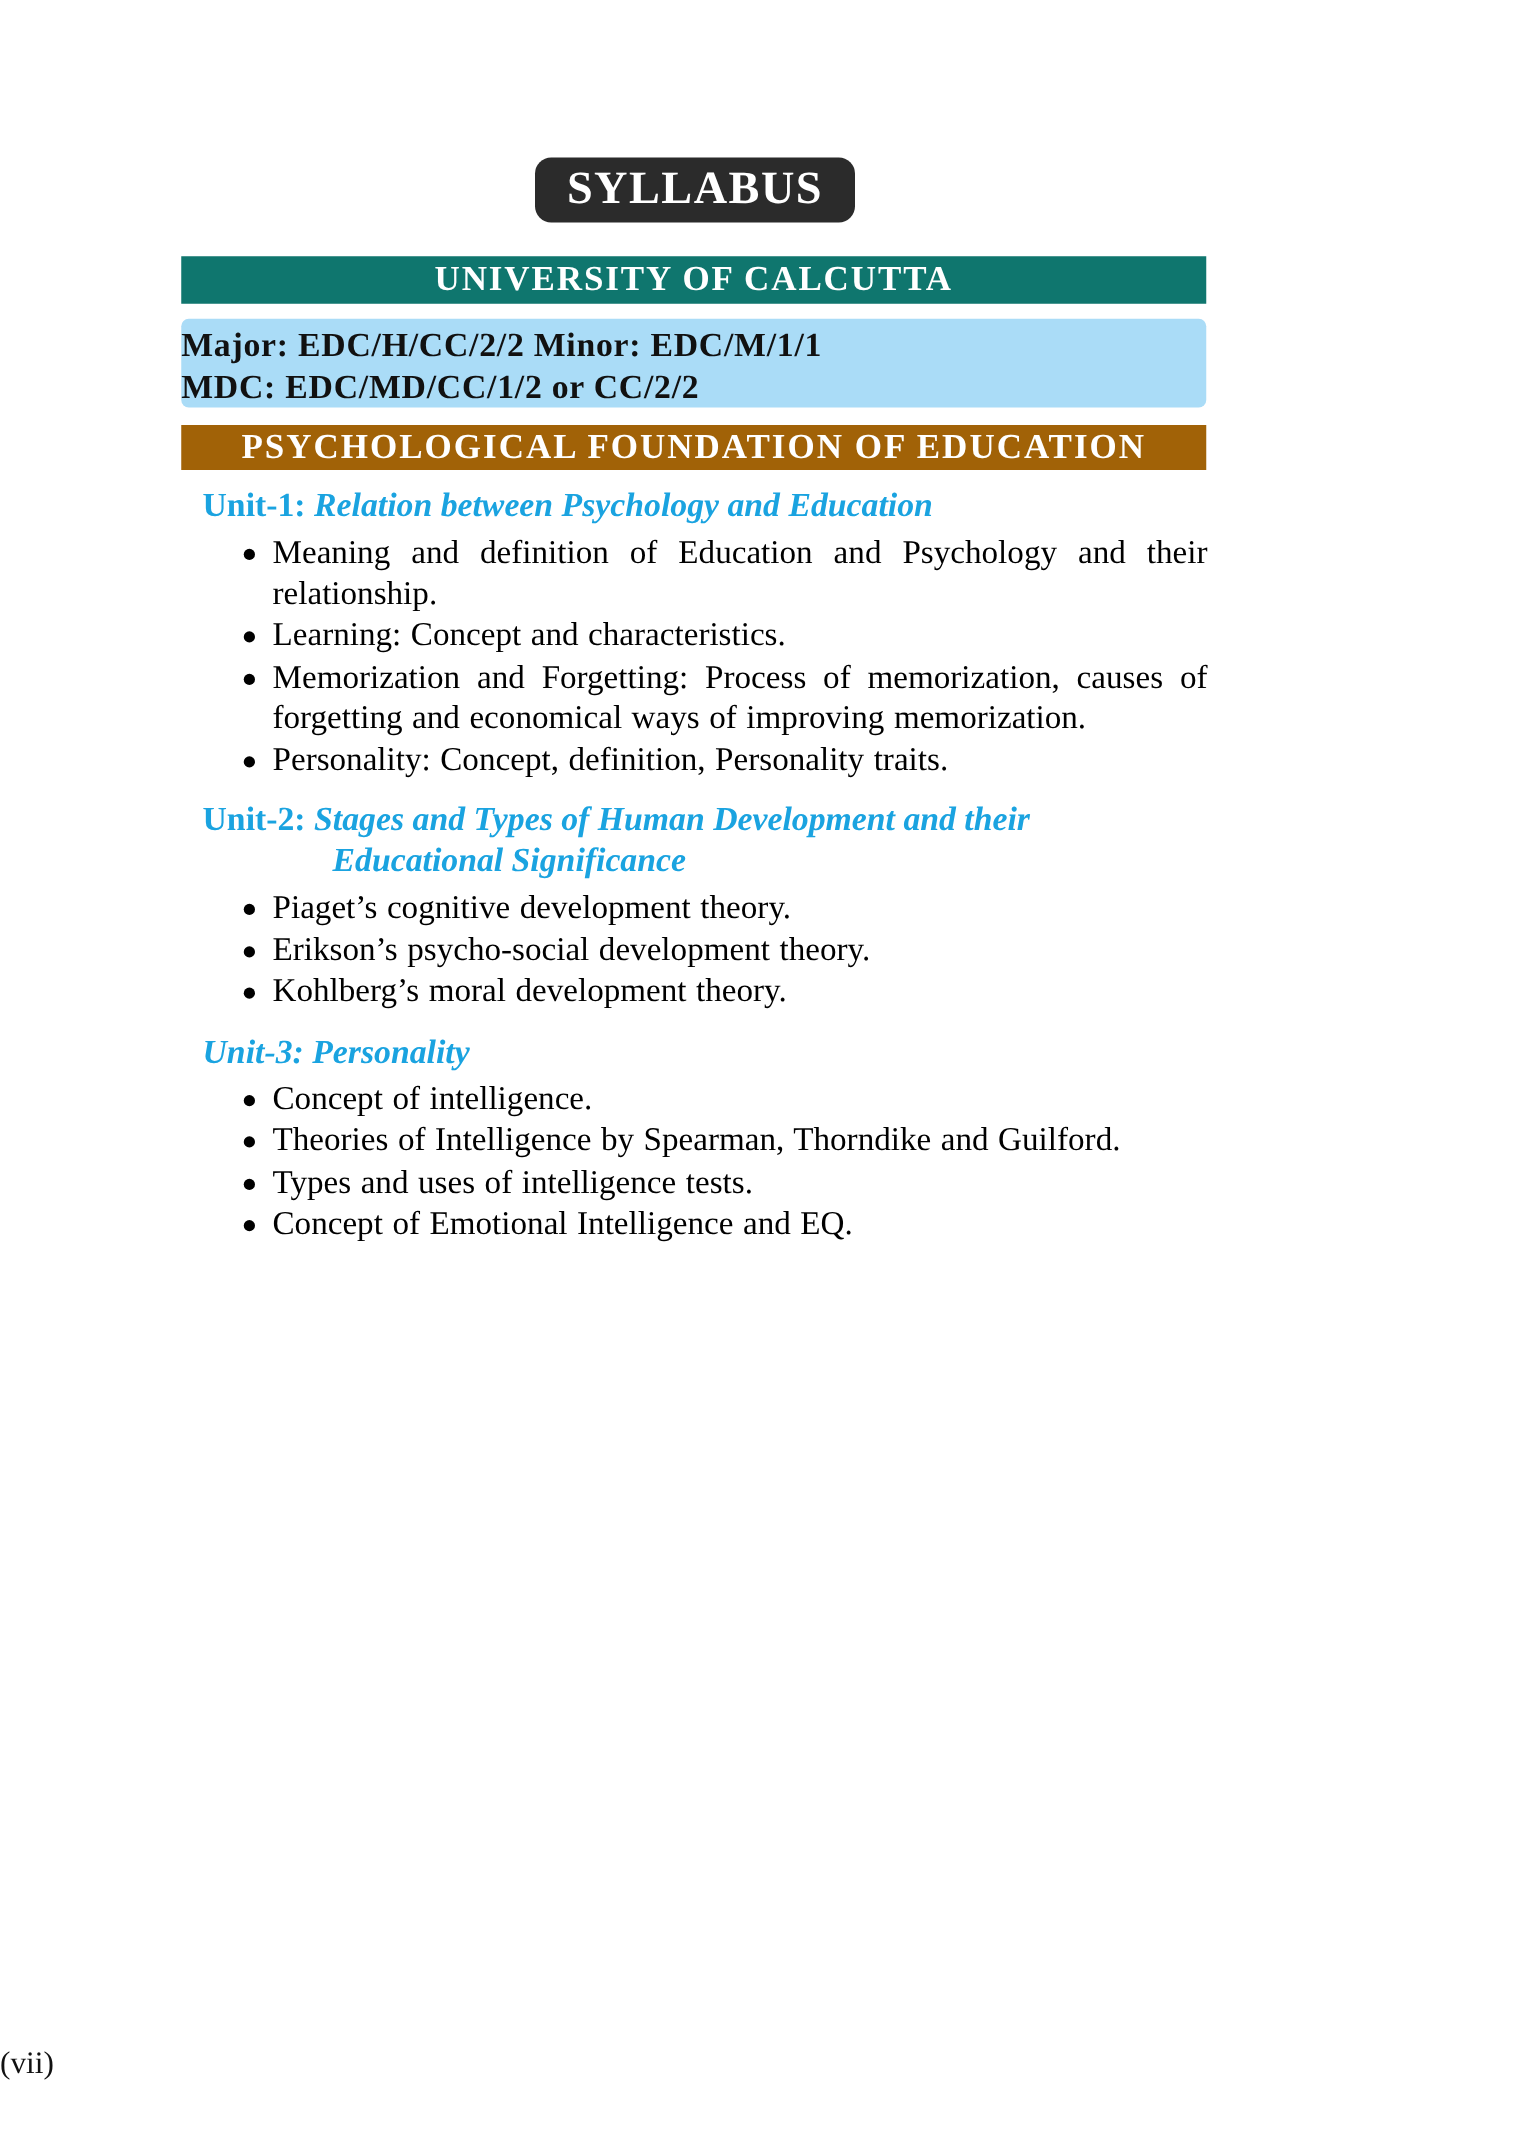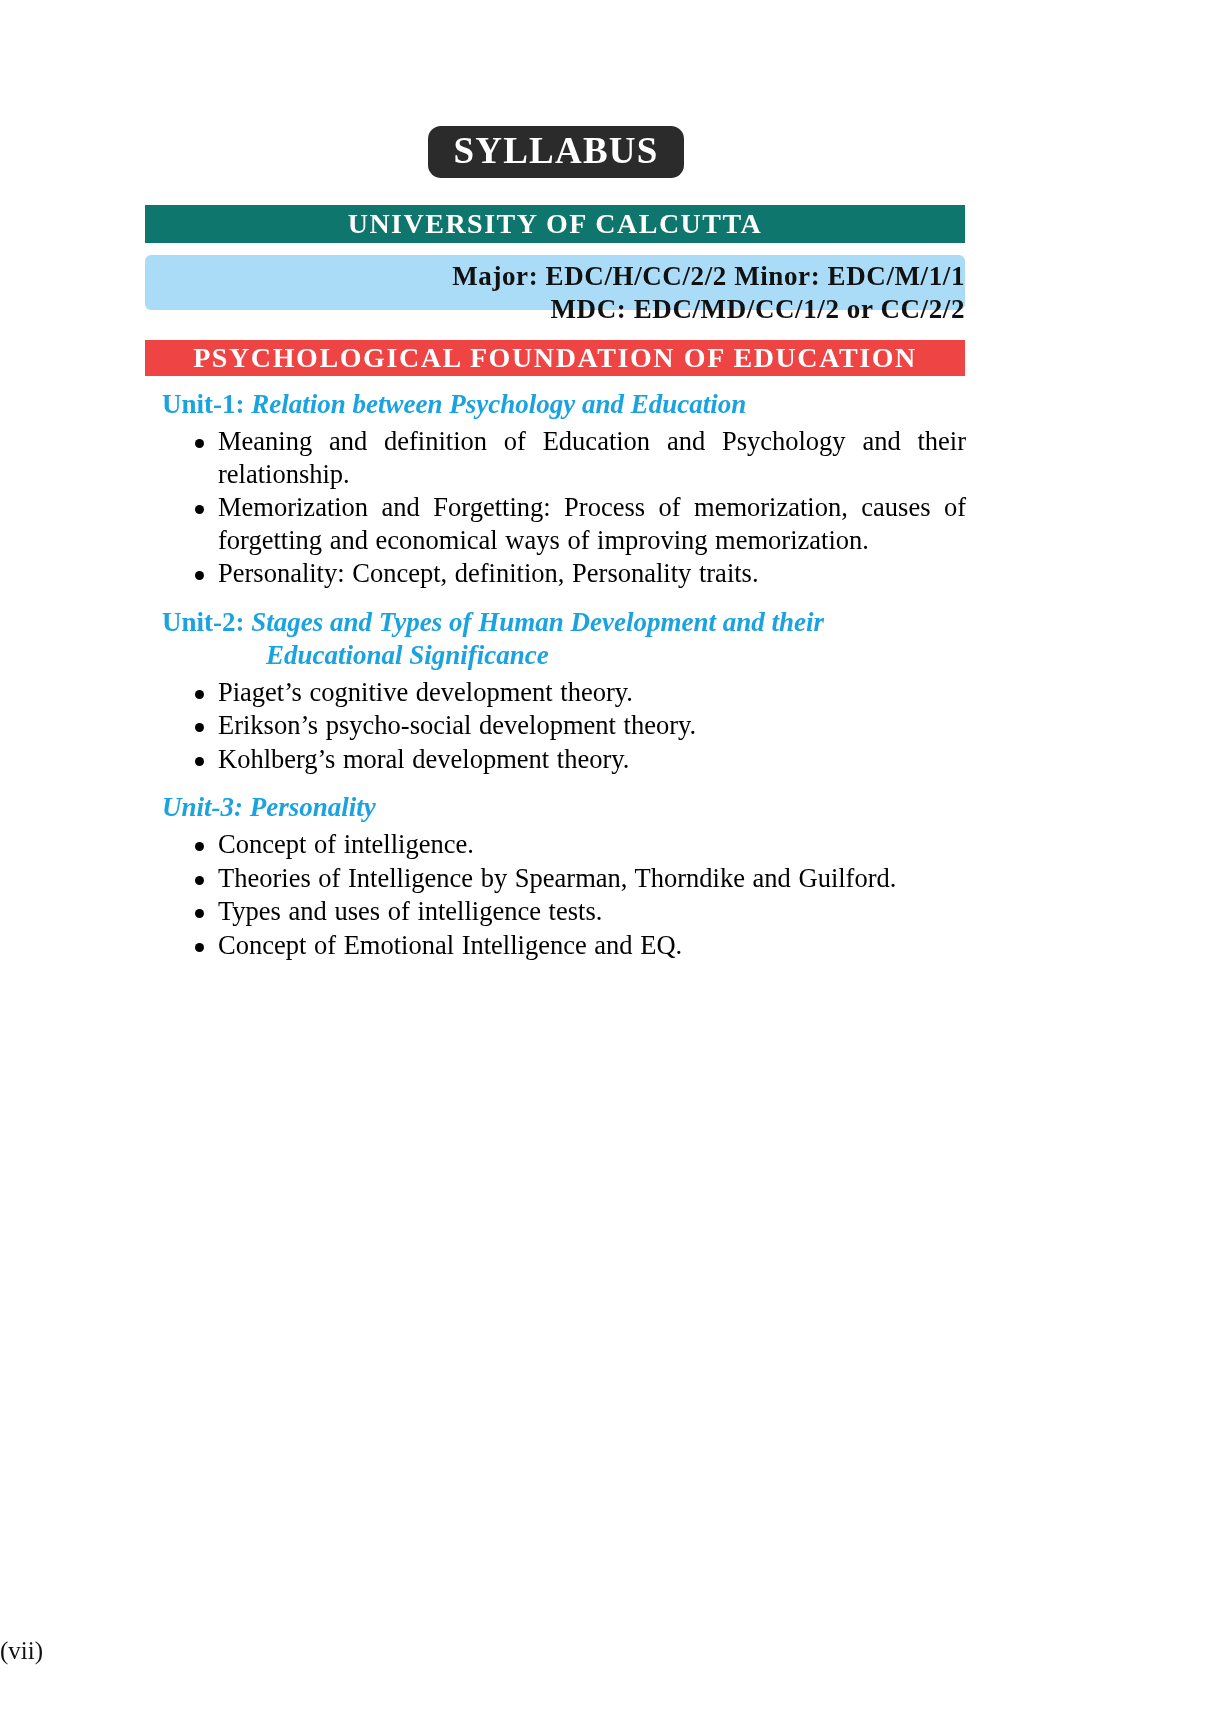--- a/index.html
+++ b/index.html
@@ -58,38 +58,38 @@
     background: #0f766e;
     color: #ffffff;
     font-weight: bold;
     font-size: 28px;
     letter-spacing: 1.5px;
     text-align: center;
     line-height: 38px;
   }
   .bar-codes {
     top: 255px;
-    height: 55px;
+    height: 71px;
     background: #aadcf7;
     border-radius: 6px;
     color: #111111;
     font-weight: bold;
     font-size: 27px;
-    text-align: right;
+    text-align: left;
     padding-top: 5px;
   }
   .bar-codes .code-line {
     line-height: 33px;
     letter-spacing: 0.6px;
     white-space: nowrap;
   }
   .bar-subject {
     top: 340px;
     height: 36px;
-    background: #ef4444;
+    background: #a16207;
     color: #ffffff;
     font-weight: bold;
     font-size: 28px;
     letter-spacing: 1.6px;
     text-align: center;
     line-height: 36px;
   }
 
   
   .content {
@@ -191,20 +191,21 @@
 
   <div class="content">
 
     <section class="unit">
       <div class="unit-heading">
         <span class="unit-label">Unit-1:</span>
         <span class="unit-title">Relation  between  Psychology  and  Education</span>
       </div>
       <ul class="bullets">
         <li>Meaning and definition of Education and Psychology and their relationship.</li>
+        <li>Learning:  Concept  and  characteristics.</li>
         <li>Memorization and Forgetting: Process of memorization, causes of forgetting and economical ways of improving memorization.</li>
         <li>Personality:  Concept,  definition,  Personality  traits.</li>
       </ul>
     </section>
 
     <section class="unit">
       <div class="unit-heading justified">
         <span class="indent-block">
           <span class="unit-label">Unit-2:</span>
           <span class="unit-title">Stages  and  Types  of  Human  Development  and  their</span>

